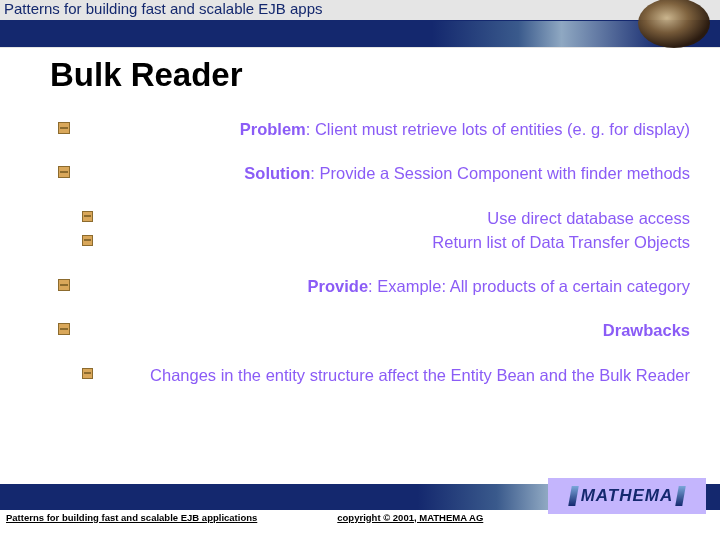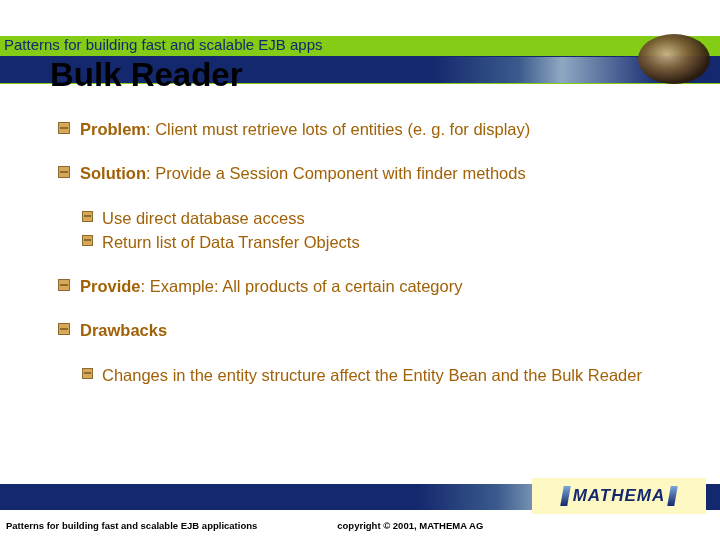--- a/index.html
+++ b/index.html
@@ -8,22 +8,21 @@
     width: 720px;
     height: 540px;
     font-family: Verdana, Geneva, sans-serif;
     background: #fff;
     overflow: hidden;
     position: relative;
   }
   .header {
     position: relative;
     height: 48px;
-    background: #84cc16;
-    margin-top: 36px;
+    background: #e5e5e5;
   }
   .header-title {
     position: absolute;
     left: 4px;
     top: 0px;
     font-size: 15px;
     color: #14286e;
     font-weight: 400;
   }
   .header-divider {
@@ -59,22 +58,23 @@
     width: 640px;
   }
   .slide-title {
     font-size: 33px;
     font-weight: 700;
     color: #000;
     margin: 0 0 24px 0;
   }
   .bullets {
     font-size: 16.5px;
-    color: #a16207;
+    color: #8b5cf6;
     line-height: 1.35;
+    text-align: right;
   }
   .lvl1 {
     margin: 0 0 22px 0;
     padding-left: 30px;
     position: relative;
   }
   .lvl1::before {
     content: "";
     position: absolute;
     left: 8px;
@@ -124,44 +124,45 @@
     position: absolute;
     left: 0;
     bottom: 30px;
     width: 720px;
     height: 26px;
     background: linear-gradient(90deg, #14286e 0%, #14286e 58%, #3a5a8c 69%, #8fa8c2 76%, #14286e 90%);
   }
   .footer {
     position: absolute;
     left: 0;
-    bottom: 0;
+    bottom: 8px;
     width: 588px;
     height: 30px;
     display: flex;
     align-items: center;
     font-size: 9.5px;
     color: #000;
+    text-decoration: underline;
   }
   .footer-left {
     padding-left: 6px;
     font-weight: 700;
   }
   .footer-center {
     padding-left: 80px;
     font-weight: 700;
     text-align: center;
   }
   .logo {
     position: absolute;
     right: 14px;
     bottom: 26px;
-    width: 174px;
+    width: 158px;
     height: 36px;
-    background: #fef9c3;
+    background: #c4b5fd;
     display: flex;
     align-items: center;
     justify-content: center;
   }
   .logo-text {
     font-family: Arial, sans-serif;
     font-size: 17px;
     font-weight: 700;
     font-style: italic;
     letter-spacing: 1px;

